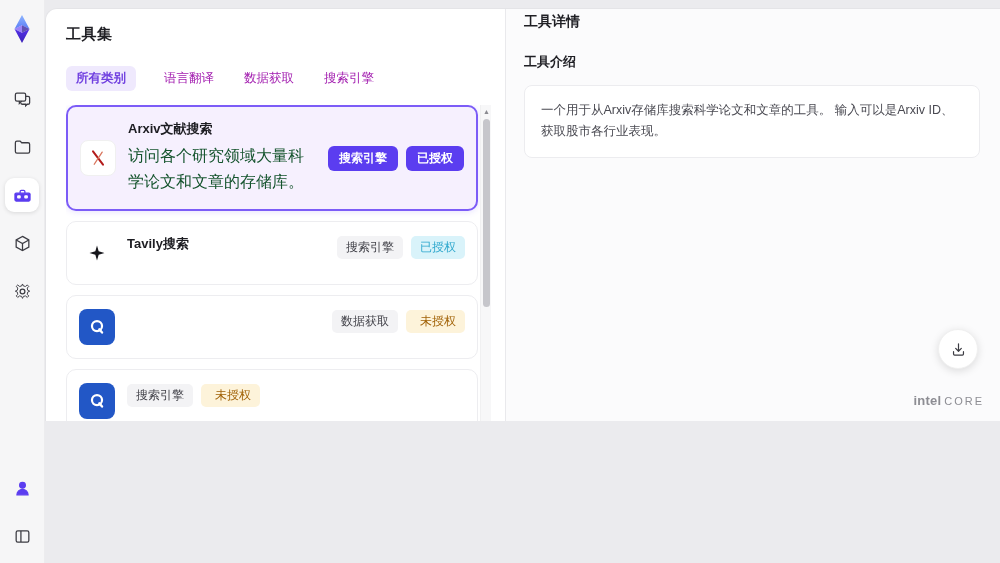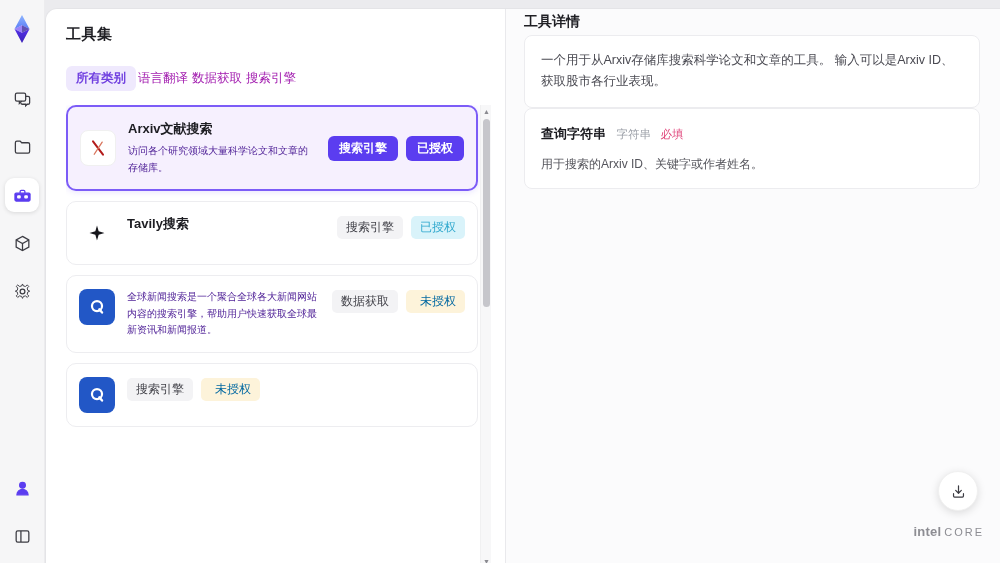--- a/index.html
+++ b/index.html
@@ -1,21 +1,21 @@
 <!DOCTYPE html>
 <html><head>
 <meta charset="utf-8">
 <style>
   * { margin:0; padding:0; box-sizing:border-box; }
   html,body { width:1000px; height:563px; overflow:hidden; }
   body {
     font-family:"Liberation Sans","DejaVu Sans",sans-serif;
     background:#ebebee; color:#1f1f24; font-size:12px;
   }
-  .app { position:relative; width:1000px; height:563px; display:flex; }
+  .app { position:relative; width:1000px; height:421px; display:flex; }
 
   
   .sidebar {
     width:45px; height:563px; background:#f6f6f7; flex:0 0 45px;
     display:flex; flex-direction:column; align-items:center; padding:14px 0 10px;
     border-right:1px solid #ececee;
   }
   .logo { width:30px; height:30px; margin-bottom:38px; }
   .rail-item {
     width:34px; height:34px; border-radius:9px; display:flex;
@@ -33,21 +33,21 @@
     background:#ffffff; border-top-left-radius:12px;
     border-top:1px solid #e4e4e7; border-left:1px solid #e4e4e7;
     display:flex; overflow:hidden;
   }
   .left-panel { width:459px; flex:0 0 459px; padding:16px 0 0 20px; position:relative; }
   .right-panel { flex:1; background:#fbfbfc; border-left:1px solid #e9e9ec; padding:4px 20px 0 18px; position:relative; }
 
   h1.page-title { font-size:15px; font-weight:bold; letter-spacing:.5px; }
 
   
-  .tabs { display:flex; margin:22px 0 14px; align-items:center; }
+  .tabs { display:flex; gap:26px; margin:22px 0 14px; align-items:center; }
   .tab { font-size:12.5px; color:#a21caf; cursor:pointer; padding:4px 2px; }
   .tab.active { color:#7141e0; background:#efe9fd; padding:4px 10px; border-radius:6px; font-weight:bold; }
 
   
   .list { position:relative; width:425px; height:462px; overflow:hidden; }
   .cards { width:412px;border-radius:8px; }
   .card {
     display:flex; gap:12px; border:1px solid #ededf0; border-radius:10px;
     padding:13px 12px; margin-bottom:10px; background:#fff; cursor:pointer;
     align-items:flex-start;
@@ -58,26 +58,26 @@
   }
   .tool-icon {
     width:36px; height:36px; border-radius:8px; flex:0 0 36px;
     display:flex; align-items:center; justify-content:center; overflow:hidden;
   }
   .tool-icon.tile-white { background:#fff; border:1px solid #f0f0f0; }
   .tool-icon.tile-blue { background:#2257c6; }
   .tool-icon.tile-plain { background:transparent; }
   .tool-body { flex:1; min-width:0; }
   .tool-name { font-size:13px; font-weight:bold; color:#1c1c21; margin-bottom:5px; }
-  .tool-desc { font-size:10px; color:#4c1d95; line-height:1.65; }
+  .tool-desc { font-size:16px; color:#14532d; line-height:1.65; }
   .tool-badges { display:flex; gap:8px; flex:0 0 auto; padding-top:1px; }
   .badge { font-size:12px; padding:3px 9px; border-radius:5px; white-space:nowrap; }
   .badge.cat { background:#f3f3f5; color:#45454c; }
   .badge.auth-yes { background:#d9f3fa; color:#2fa8cd; }
-  .badge.auth-no { background:#fdf3da; color:#0369a1;padding-left:14px; }
+  .badge.auth-no { background:#fdf3da; color:#a16207;padding-left:14px; }
   .card.selected .badge { background:#5b3df0; color:#fff; font-weight:bold; padding:4px 11px; border-radius:6px; }
 
   
   .scrollbar { position:absolute; right:0; top:0; width:11px; height:462px; background:#f7f7f8; border-left:1px solid #f0f0f1; }
   .sb-arrow { position:absolute; left:0; width:11px; height:12px; display:flex; align-items:center; justify-content:center; color:#8a8a90; font-size:7px; cursor:pointer; }
   .sb-arrow.up { top:0; } .sb-arrow.down { bottom:0; }
   .sb-thumb { position:absolute; left:1.5px; top:14px; width:7px; height:188px; background:#c6c6cb; border-radius:4px; cursor:pointer; }
 
   
   .section-title { font-size:14px; font-weight:bold; margin-bottom:4px; }
@@ -93,21 +93,21 @@
   .param-desc { font-size:12px; color:#55555c; }
 
   
   .fab {
     position:absolute; right:22px; bottom:52px; width:40px; height:40px; border-radius:50%;
     background:#fff; box-shadow:0 2px 8px rgba(0,0,0,.13); border:1px solid #f0f0f0;
     display:flex; align-items:center; justify-content:center; cursor:pointer;
   }
   .fab svg { width:17px; height:17px; stroke:#3c3c43; fill:none; stroke-width:1.7; }
   .intel {
-    position:absolute; right:16px; bottom:24px; color:#8d8d93; font-size:13px;
+    position:absolute; right:16px; bottom:13px; color:#8d8d93; font-size:13px;
     display:flex; align-items:baseline; gap:3px; user-select:none;
   }
   .intel .i1 { font-weight:bold; letter-spacing:.2px; }
   .intel .i2 { font-size:11px; letter-spacing:2px; }
 </style>
 </head>
 <body>
 
 <div class="app">
 
@@ -233,21 +233,20 @@
           </div>
 
           <div class="card">
             <div class="tool-icon tile-blue">
               <svg viewBox="0 0 24 24" width="22" height="22">
                 <circle cx="12" cy="11" r="5.5" fill="none" stroke="#ffffff" stroke-width="2.4"></circle>
                 <path d="M14.5 14.5 L17.5 18" stroke="#ffffff" stroke-width="2.6" stroke-linecap="round"></path>
               </svg>
             </div>
             <div class="tool-body">
-              <div class="tool-desc">全球新闻搜索是一个聚合全球各大新闻网站内容的搜索引擎，帮助用户快速获取全球最新资讯和新闻报道。</div>
             </div>
             <div class="tool-badges">
               <span class="badge cat">数据获取</span>
               <span class="badge auth-no">未授权</span>
             </div>
           </div>
 
           <div class="card">
             <div class="tool-icon tile-blue">
               <svg viewBox="0 0 24 24" width="22" height="22">
@@ -267,32 +266,25 @@
           <div class="sb-arrow up">▲</div>
           <div class="sb-thumb"></div>
           <div class="sb-arrow down">▼</div>
         </div>
       </div>
     </section>
 
     <section class="right-panel">
       <div class="section-title">工具详情</div>
 
+      <div class="sub-title">工具介绍</div>
       <div class="info-box">
         <span>一个用于从Arxiv存储库搜索科学论文和文章的工具。 输入可以是Arxiv ID、获取股市各行业表现。</span>
       </div>
 
-      <div class="info-box">
-        <div class="param-line">
-          <span class="param-name">查询字符串</span>
-          <span class="param-type">字符串</span>
-          <span class="param-required">必填</span>
-        </div>
-        <div class="param-desc">用于搜索的Arxiv ID、关键字或作者姓名。</div>
-      </div>
 
       <div class="fab">
         <svg viewBox="0 0 24 24">
           <path d="M12 4 v10 M8 10.5 L12 14.5 L16 10.5" stroke-linecap="round" stroke-linejoin="round"></path>
           <path d="M5 15 v3.5 a1.5 1.5 0 0 0 1.5 1.5 h11 a1.5 1.5 0 0 0 1.5 -1.5 v-3.5" stroke-linecap="round"></path>
         </svg>
       </div>
 
       <div class="intel">
         <span class="i1">intel</span>

